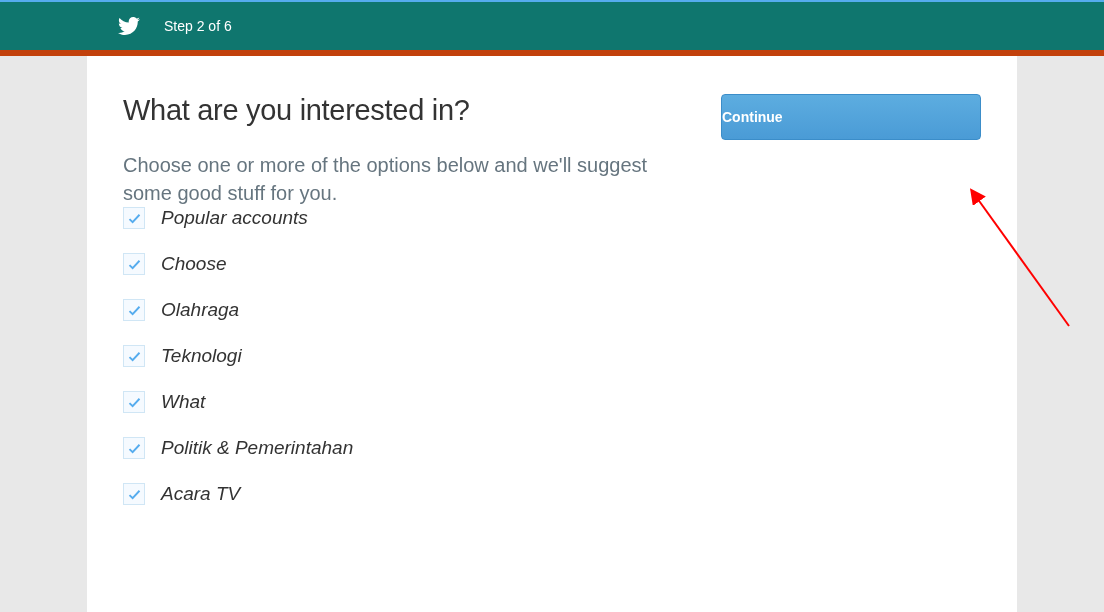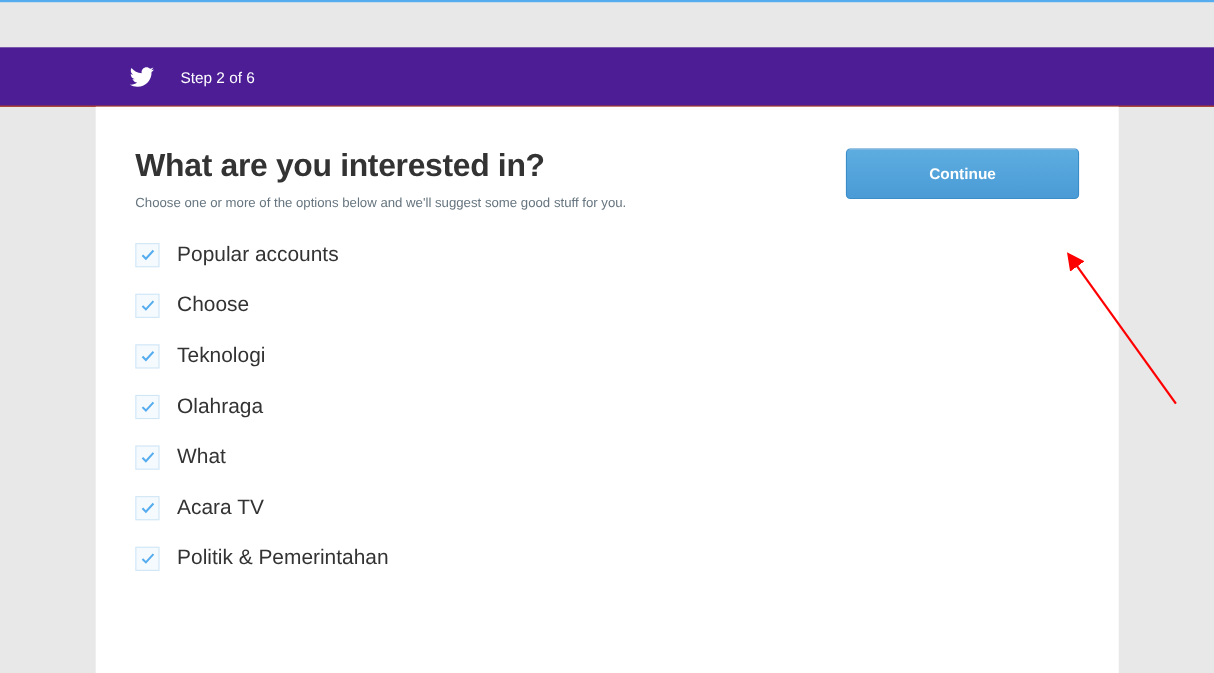--- a/index.html
+++ b/index.html
@@ -12,27 +12,26 @@
       background: #e8e8e8;
       width: 1104px;
       height: 612px;
       overflow: hidden;
     }
     .top-border {
       height: 2px;
       background: #55acee;
     }
     .header {
-      background: #4c1d95;
+      background: #0f766e;
       height: 54px;
       display: flex;
       align-items: center;
       padding-left: 118px;
-      border-bottom: 1px solid #c2410c;
-      margin-top: 41px;
+      border-bottom: 6px solid #c2410c;
     }
     .twitter-logo {
       width: 22px;
       height: 22px;
       fill: white;
       margin-right: 24px;
     }
     .step-text {
       color: white;
       font-size: 14px;
@@ -53,38 +52,38 @@
       display: flex;
       justify-content: space-between;
       align-items: flex-start;
     }
     .left-col {
       flex: 1;
       max-width: 540px;
     }
     .page-title {
       font-size: 29px;
-      font-weight: 700;
+      font-weight: 400;
       color: #333;
-      margin-bottom: 8px;
+      margin-bottom: 24px;
       letter-spacing: -0.3px;
     }
     .page-subtitle {
-      font-size: 12px;
+      font-size: 20px;
       color: #66757f;
       line-height: 1.4;
-      margin-bottom: 28px;
     }
     .options-list {
       list-style: none;
     }
     .option-item {
       display: flex;
       align-items: center;
       margin-bottom: 24px;
+      font-style: italic;
     }
     .checkbox {
       width: 22px;
       height: 22px;
       border: 1px solid #d0e6f5;
       background: #f5faff;
       margin-right: 16px;
       display: flex;
       align-items: center;
       justify-content: center;
@@ -102,24 +101,24 @@
       font-size: 19px;
       color: #333;
     }
     .continue-btn {
       background: linear-gradient(#5dade0, #4a9bd6);
       border: 1px solid #3b8dc9;
       color: white;
       font-size: 14px;
       font-weight: bold;
       padding: 14px 0;
-      width: 212px;
+      width: 260px;
       border-radius: 4px;
       cursor: pointer;
-      text-align: center;
+      text-align: left;
     }
     .arrow-annotation {
       position: absolute;
       top: 130px;
       left: 872px;
       pointer-events: none;
     }
     .arrow-annotation svg {
       width: 120px;
       height: 150px;
@@ -160,53 +159,53 @@
                 </svg>
             </span>
             <span class="option-label">Choose</span>
           </li>
           <li class="option-item">
             <span class="checkbox">
               <svg viewBox="0 0 24 24">
                   <polyline points="4,13 9,18 20,6"></polyline>
                 </svg>
             </span>
+            <span class="option-label">Olahraga</span>
+          </li>
+          <li class="option-item">
+            <span class="checkbox">
+              <svg viewBox="0 0 24 24">
+                  <polyline points="4,13 9,18 20,6"></polyline>
+                </svg>
+            </span>
             <span class="option-label">Teknologi</span>
           </li>
           <li class="option-item">
             <span class="checkbox">
               <svg viewBox="0 0 24 24">
                   <polyline points="4,13 9,18 20,6"></polyline>
                 </svg>
             </span>
-            <span class="option-label">Olahraga</span>
-          </li>
-          <li class="option-item">
-            <span class="checkbox">
-              <svg viewBox="0 0 24 24">
-                  <polyline points="4,13 9,18 20,6"></polyline>
-                </svg>
-            </span>
             <span class="option-label">What</span>
           </li>
           <li class="option-item">
             <span class="checkbox">
               <svg viewBox="0 0 24 24">
                   <polyline points="4,13 9,18 20,6"></polyline>
                 </svg>
             </span>
+            <span class="option-label">Politik &amp; Pemerintahan</span>
+          </li>
+          <li class="option-item">
+            <span class="checkbox">
+              <svg viewBox="0 0 24 24">
+                  <polyline points="4,13 9,18 20,6"></polyline>
+                </svg>
+            </span>
             <span class="option-label">Acara TV</span>
-          </li>
-          <li class="option-item">
-            <span class="checkbox">
-              <svg viewBox="0 0 24 24">
-                  <polyline points="4,13 9,18 20,6"></polyline>
-                </svg>
-            </span>
-            <span class="option-label">Politik &amp; Pemerintahan</span>
           </li>
         </ul>
       </div>
 
       <button class="continue-btn">Continue</button>
     </div>
 
     <div class="arrow-annotation">
       <svg viewBox="0 0 120 150">
         <defs>

